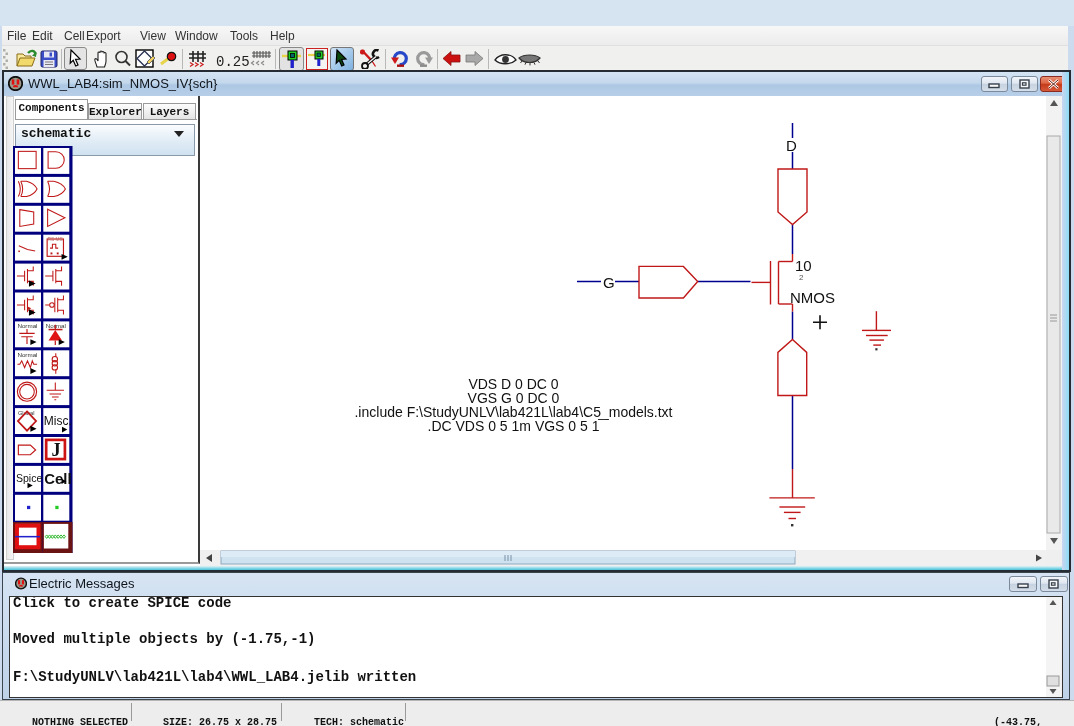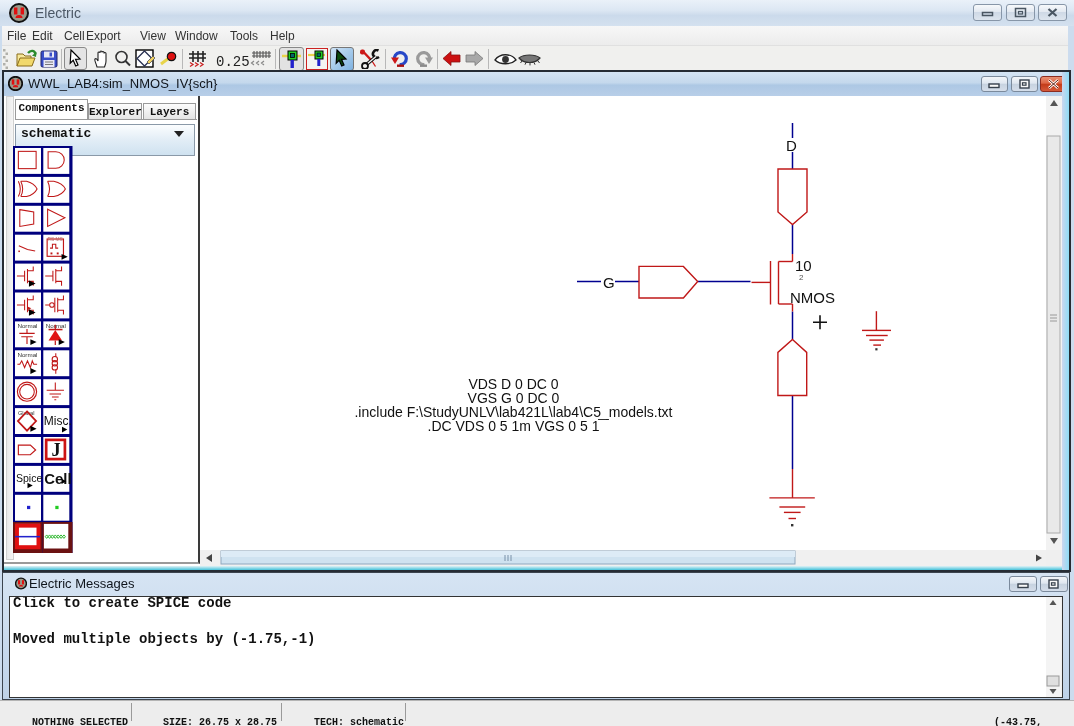--- a/index.html
+++ b/index.html
@@ -66,45 +66,20 @@
 
   
   #statusbar{left:0;top:700px;width:1074px;height:26px;z-index:3;background:#ededed;border-top:1px solid #b5b5b5;box-sizing:border-box;}
   #statusbar span{position:absolute;top:16px;font-family:Liberation Mono, monospace;font-size:10px;font-weight:bold;color:#111;padding-left:13px;}
   .ssep{position:absolute;top:2px;width:1px;height:18px;background:#9a9a9a;}
 </style>
 </head>
 <body>
 <div id="app">
 
-  <div class="abs" id="titlebar">
-    <svg class="abs" style="left:9px;top:3px" width="20" height="20" viewBox="0 0 20 20">
-      <circle cx="10" cy="10" r="9" fill="#9a9a8a" stroke="#111" stroke-width="2"></circle>
-      <rect x="5" y="4.5" width="3.4" height="7" fill="#e01010"></rect>
-      <rect x="11.6" y="4.5" width="3.4" height="7" fill="#e01010"></rect>
-      <path d="M6.5 15 a3.5 3 0 0 1 7 0 z" fill="#e01010"></path>
-    </svg>
-    <span class="abs title">Electric</span>
-    <div class="abs winbtn" style="left:973px">
-      <svg width="27" height="15">
-          <rect x="8.5" y="7.5" width="10" height="3" fill="none" stroke="#4a5662" stroke-width="1.5"></rect>
-        </svg>
-    </div>
-    <div class="abs winbtn" style="left:1006px">
-      <svg width="27" height="15">
-          <rect x="8.5" y="3.5" width="10" height="8" fill="none" stroke="#4a5662" stroke-width="1.5"></rect>
-          <rect x="11.5" y="6.5" width="4" height="2.5" fill="none" stroke="#4a5662" stroke-width="1.2"></rect>
-        </svg>
-    </div>
-    <div class="abs winbtn" style="left:1038px">
-      <svg width="27" height="15">
-          <path d="M9.5 4 L17.5 11 M17.5 4 L9.5 11" stroke="#4a5662" stroke-width="2.2"></path>
-        </svg>
-    </div>
-  </div>
 
   <div class="abs" id="menubar">
     <span style="left:7px">File</span>
     <span style="left:32px">Edit</span>
     <span style="left:64px">Cell</span>
     <span style="left:86px">Export</span>
     <span style="left:140px">View</span>
     <span style="left:175px">Window</span>
     <span style="left:230px">Tools</span>
     <span style="left:270px">Help</span>
@@ -538,20 +513,21 @@
       <div class="abs winbtn2" style="left:1037px;top:3px;width:28px">
         <svg width="26" height="14">
             <rect x="8" y="3" width="9" height="8" fill="#f8f8f8" stroke="#37414d" stroke-width="1.4"></rect>
             <rect x="10.5" y="5.8" width="3.5" height="2.4" fill="none" stroke="#37414d" stroke-width="1.2"></rect>
           </svg>
       </div>
     </div>
     <div class="abs" id="console">
       <div class="cline" style="top:-2px">Click to create SPICE code</div>
       <div class="cline" style="top:34px">Moved multiple objects by (-1.75,-1)</div>
+      <div class="cline" style="top:72px">F:\StudyUNLV\lab421L\lab4\WWL_LAB4.jelib written</div>
     </div>
     <div class="abs" id="cscroll">
       <svg class="abs" style="left:0;top:0" width="15" height="100">
         <rect x="0" y="0" width="15" height="100" fill="#f4f4f4"></rect>
         <path d="M7 3 L10.5 8 L3.5 8 z" fill="#555"></path>
         <rect x="1" y="79" width="12" height="10" fill="#e0e0e0" stroke="#999"></rect>
         <path d="M7 97 L10.5 92 L3.5 92 z" fill="#555"></path>
       </svg>
     </div>
   </div>

